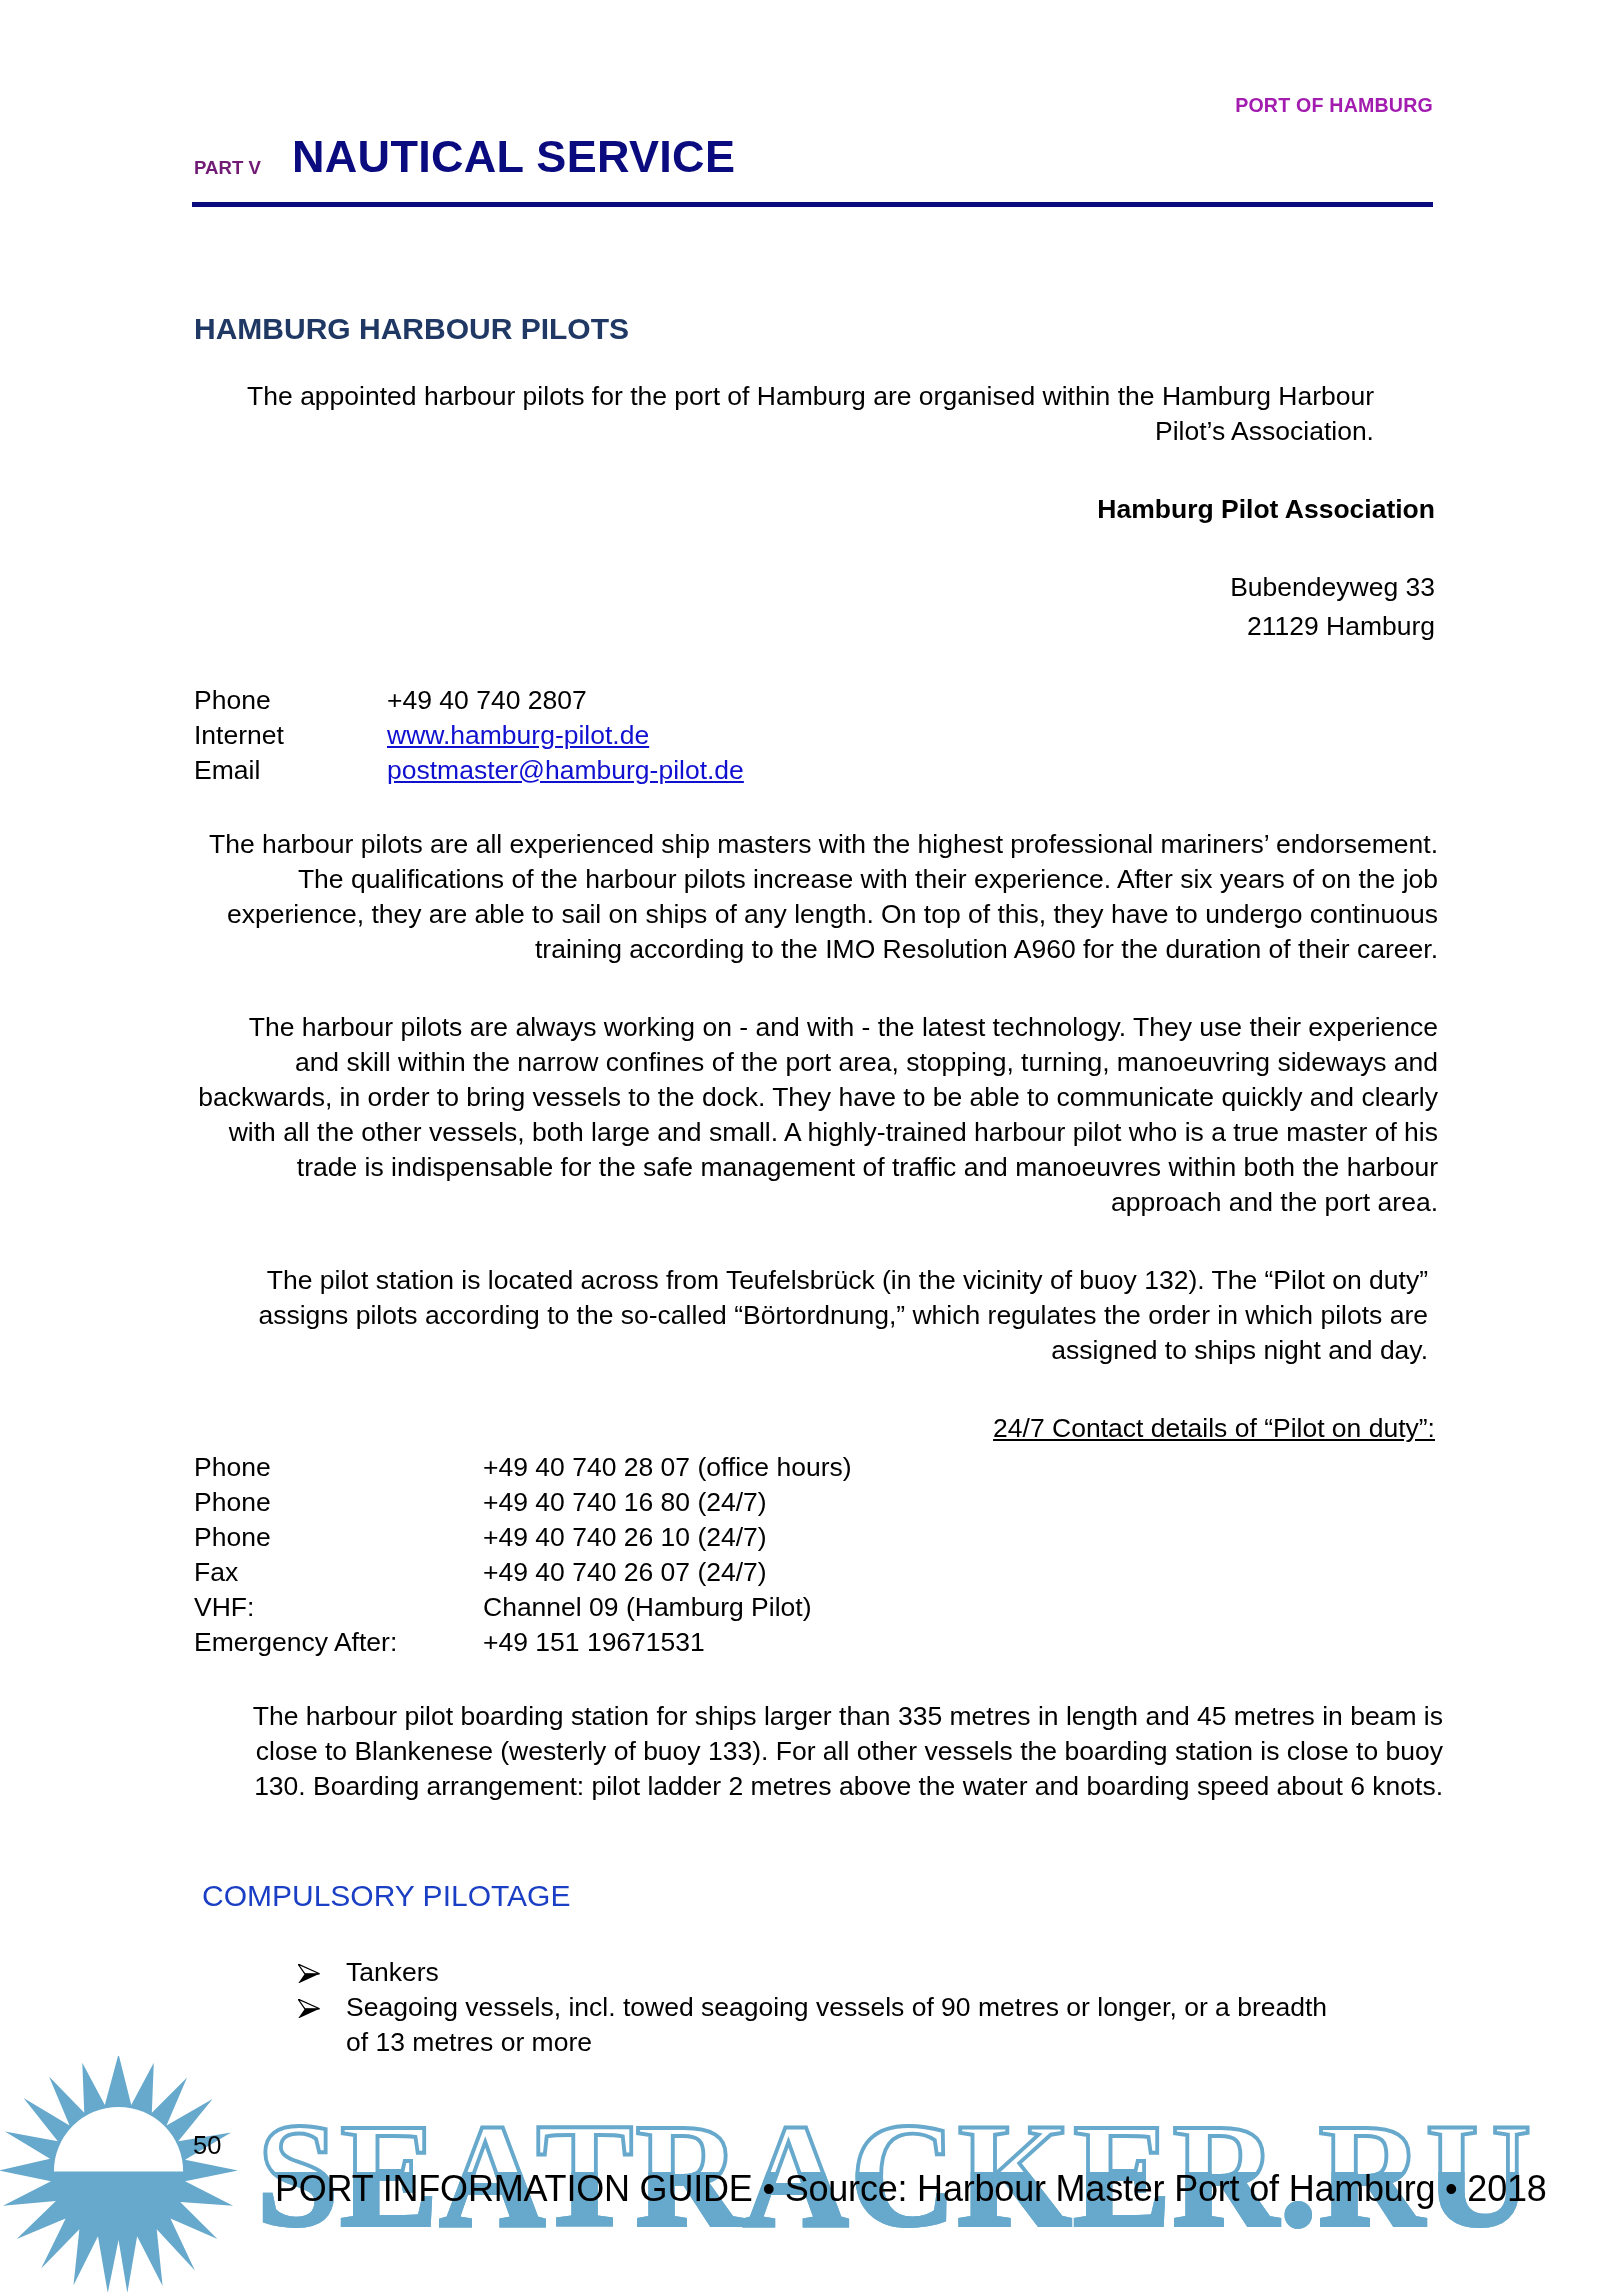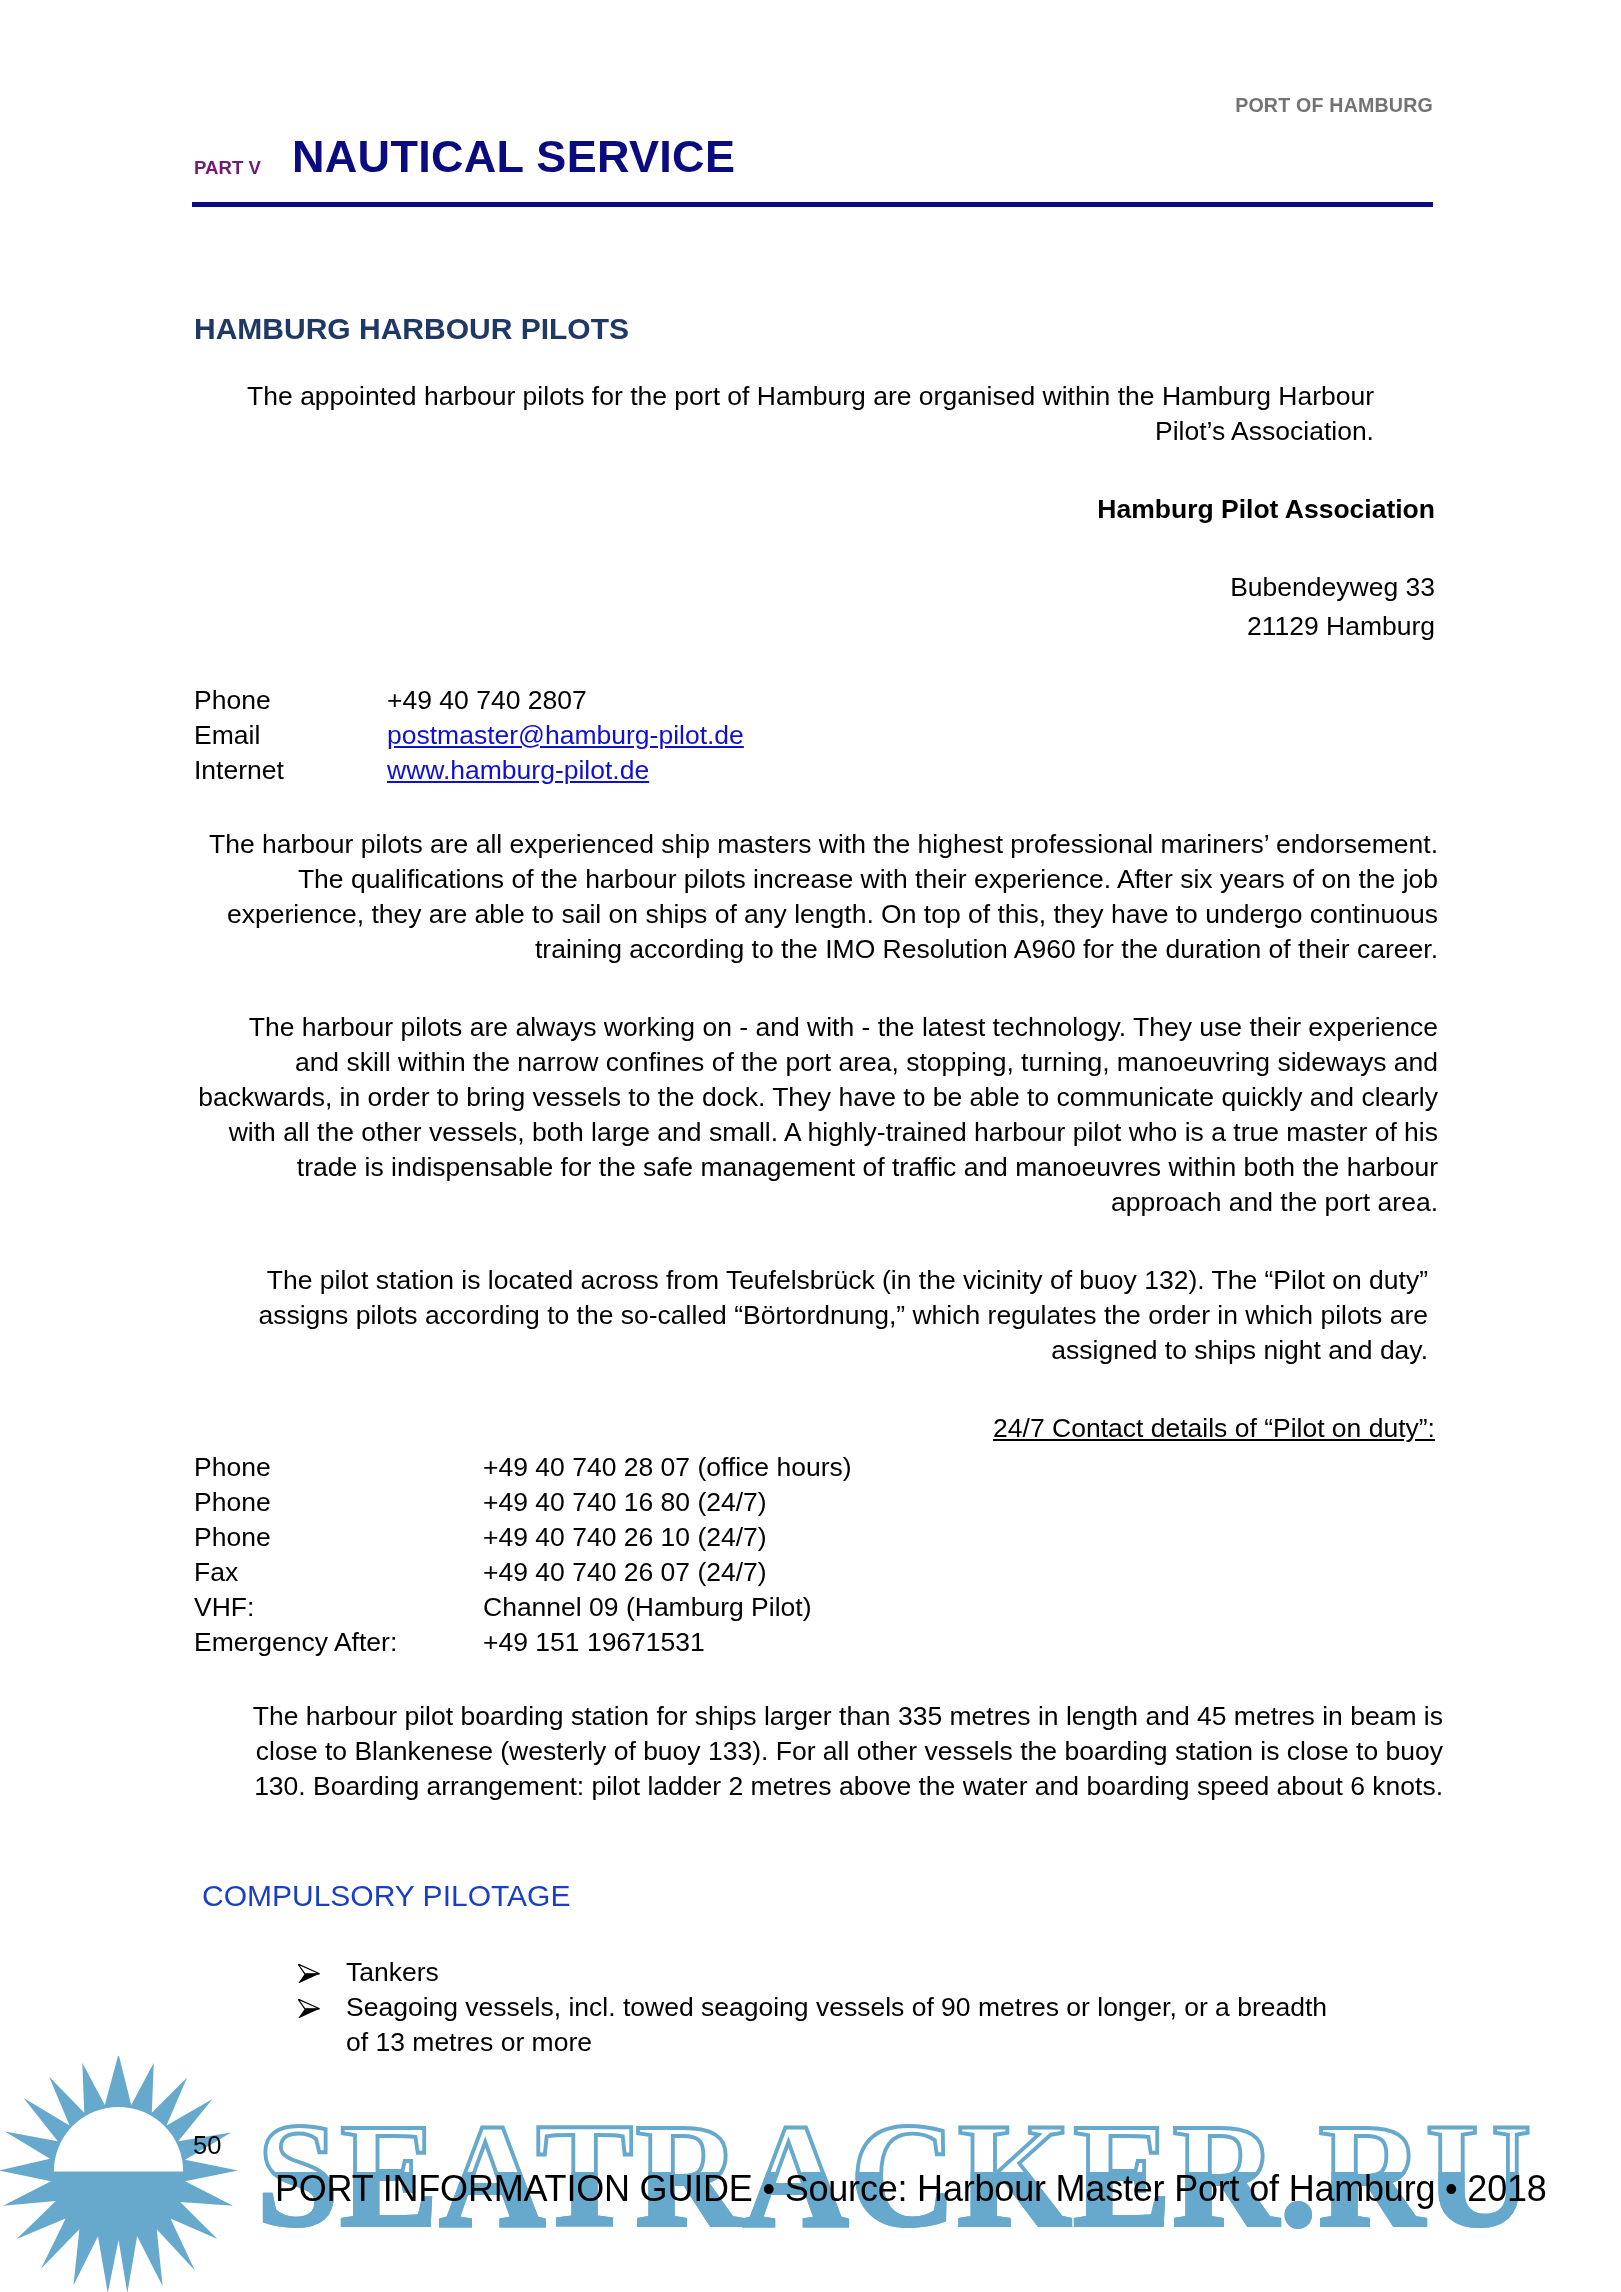--- a/index.html
+++ b/index.html
@@ -1,19 +1,19 @@
 <!DOCTYPE html>
 <html><head>
 <meta charset="utf-8">
 <style>
   html, body { margin: 0; padding: 0; background: #ffffff; }
   body { width: 1621px; height: 2293px; position: relative; overflow: hidden;
          font-family: "Liberation Sans", "DejaVu Sans", sans-serif; color: #000; }
   .abs { position: absolute; }
-  .port-label { right: 188px; top: 94px; font-size: 19.6px; font-weight: bold; color: #737373; letter-spacing: 0.2px; }
+  .port-label { right: 188px; top: 94px; font-size: 19.6px; font-weight: bold; color: #a21caf; letter-spacing: 0.2px; }
   .part-label { left: 194px; top: 157px; font-size: 18.6px; font-weight: bold; color: #701a75; }
   .title { left: 292px; top: 131px; font-size: 45px; font-weight: bold; color: #0b0b80; letter-spacing: 0.3px; }
   .rule { left: 192px; top: 202px; width: 1241px; height: 4.9px; background: #0b0b80; }
 
   .content { left: 194px; top: 306px; width: 1245px; font-size: 26.5px; line-height: 35px; }
   .h2 { font-size: 30px; font-weight: bold; color: #1f3864; margin: 0; line-height: 45px; }
   .h2-blue { font-size: 30px; color: #1a3fc4; margin: 8px; line-height: 45px; font-weight: normal; }
   p { margin: 4px; text-align: right; }
   .gap { height: 35px; }
   .gap-sm { height: 23.5px; }
@@ -57,26 +57,26 @@
     <p>Bubendeyweg 33</p>
     <p>21129 Hamburg</p>
   </div>
   <div class="gap"></div>
   <div>
     <div class="row">
       <span class="k1">Phone</span>
       <span>+49 40 740 2807</span>
     </div>
     <div class="row">
+      <span class="k1">Internet</span>
+      <a>www.hamburg-pilot.de</a>
+    </div>
+    <div class="row">
       <span class="k1">Email</span>
       <a>postmaster@hamburg-pilot.de</a>
-    </div>
-    <div class="row">
-      <span class="k1">Internet</span>
-      <a>www.hamburg-pilot.de</a>
     </div>
   </div>
   <div class="gap"></div>
   <p style="width:1240px">The harbour pilots are all experienced ship masters with the highest professional mariners’ endorsement. The qualifications of the harbour pilots increase with their experience. After six years of on the job experience, they are able to sail on ships of any length. On top of this, they have to undergo continuous training according to the IMO Resolution A960 for the duration of their career.</p>
   <div class="gap"></div>
   <p style="width:1240px">The harbour pilots are always working on - and with - the latest technology. They use their experience and skill within the narrow confines of the port area, stopping, turning, manoeuvring sideways and backwards, in order to bring vessels to the dock. They have to be able to communicate quickly and clearly with all the other vessels, both large and small. A highly-trained harbour pilot who is a true master of his trade is indispensable for the safe management of traffic and manoeuvres within both the harbour approach and the port area.</p>
   <div class="gap"></div>
   <p style="width:1230px">The pilot station is located across from Teufelsbrück (in the vicinity of buoy 132). The “Pilot on duty” assigns pilots according to the so-called “Börtordnung,” which regulates the order in which pilots are assigned to ships night and day.</p>
   <div class="gap"></div>
   <p class="u">24/7 Contact details of “Pilot on duty”:</p>

